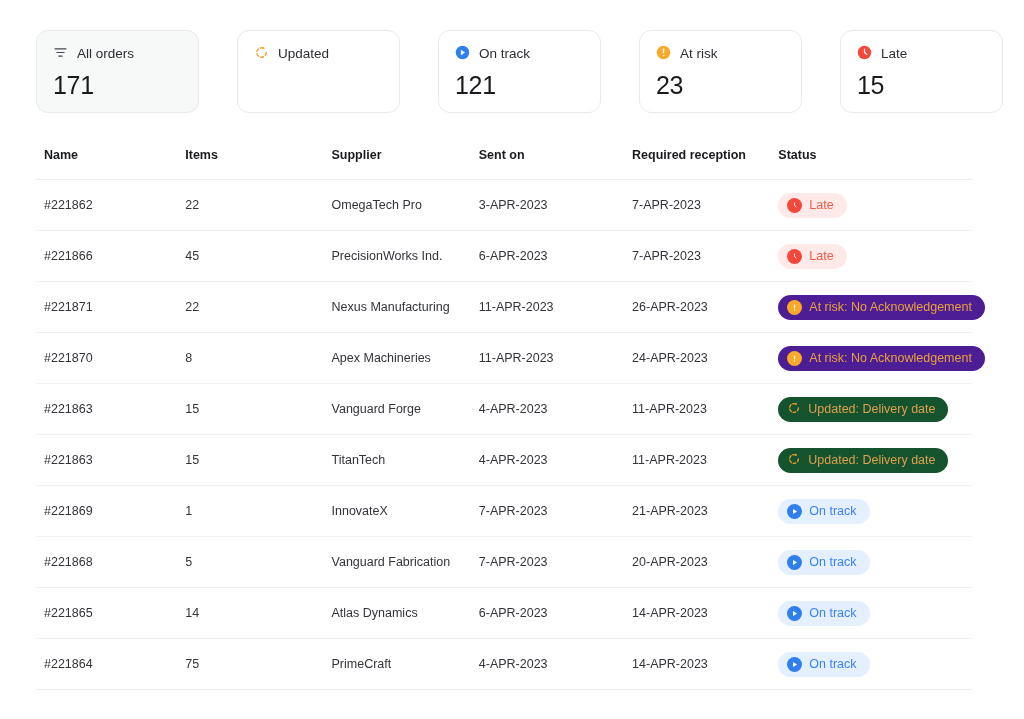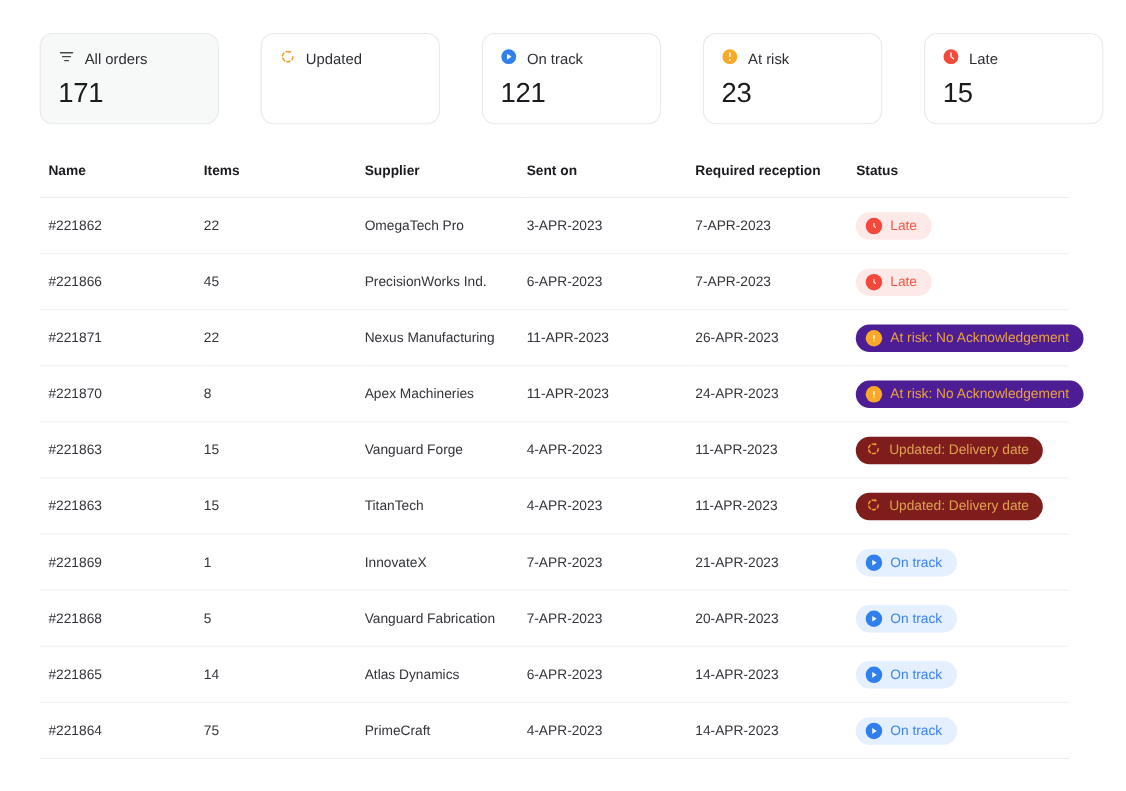--- a/index.html
+++ b/index.html
@@ -97,21 +97,21 @@
     align-items: center;
     gap: 7px;
     height: 25px;
     padding: 0 13px 0 9px;
     border-radius: 13px;
     font-size: 12.5px;
     white-space: nowrap;
   }
   .badge-late    { background: #fdeae8; color: #f4594a; }
   .badge-risk    { background: #4c1d95; color: #e9a23b; }
-  .badge-updated { background: #7f1d1d; color: #dfa050; }
+  .badge-updated { background: #14532d; color: #dfa050; }
   .badge-ontrack { background: #e4efff; color: #3b82f6; }
 
   .dot {
     width: 15px; height: 15px; border-radius: 50%;
     display: flex; align-items: center; justify-content: center;
     flex: 0 0 auto;
   }
   .dot-red    { background: #f4483b; }
   .dot-orange { background: #f9a927; }
   .dot-blue   { background: #2f80ed; }

